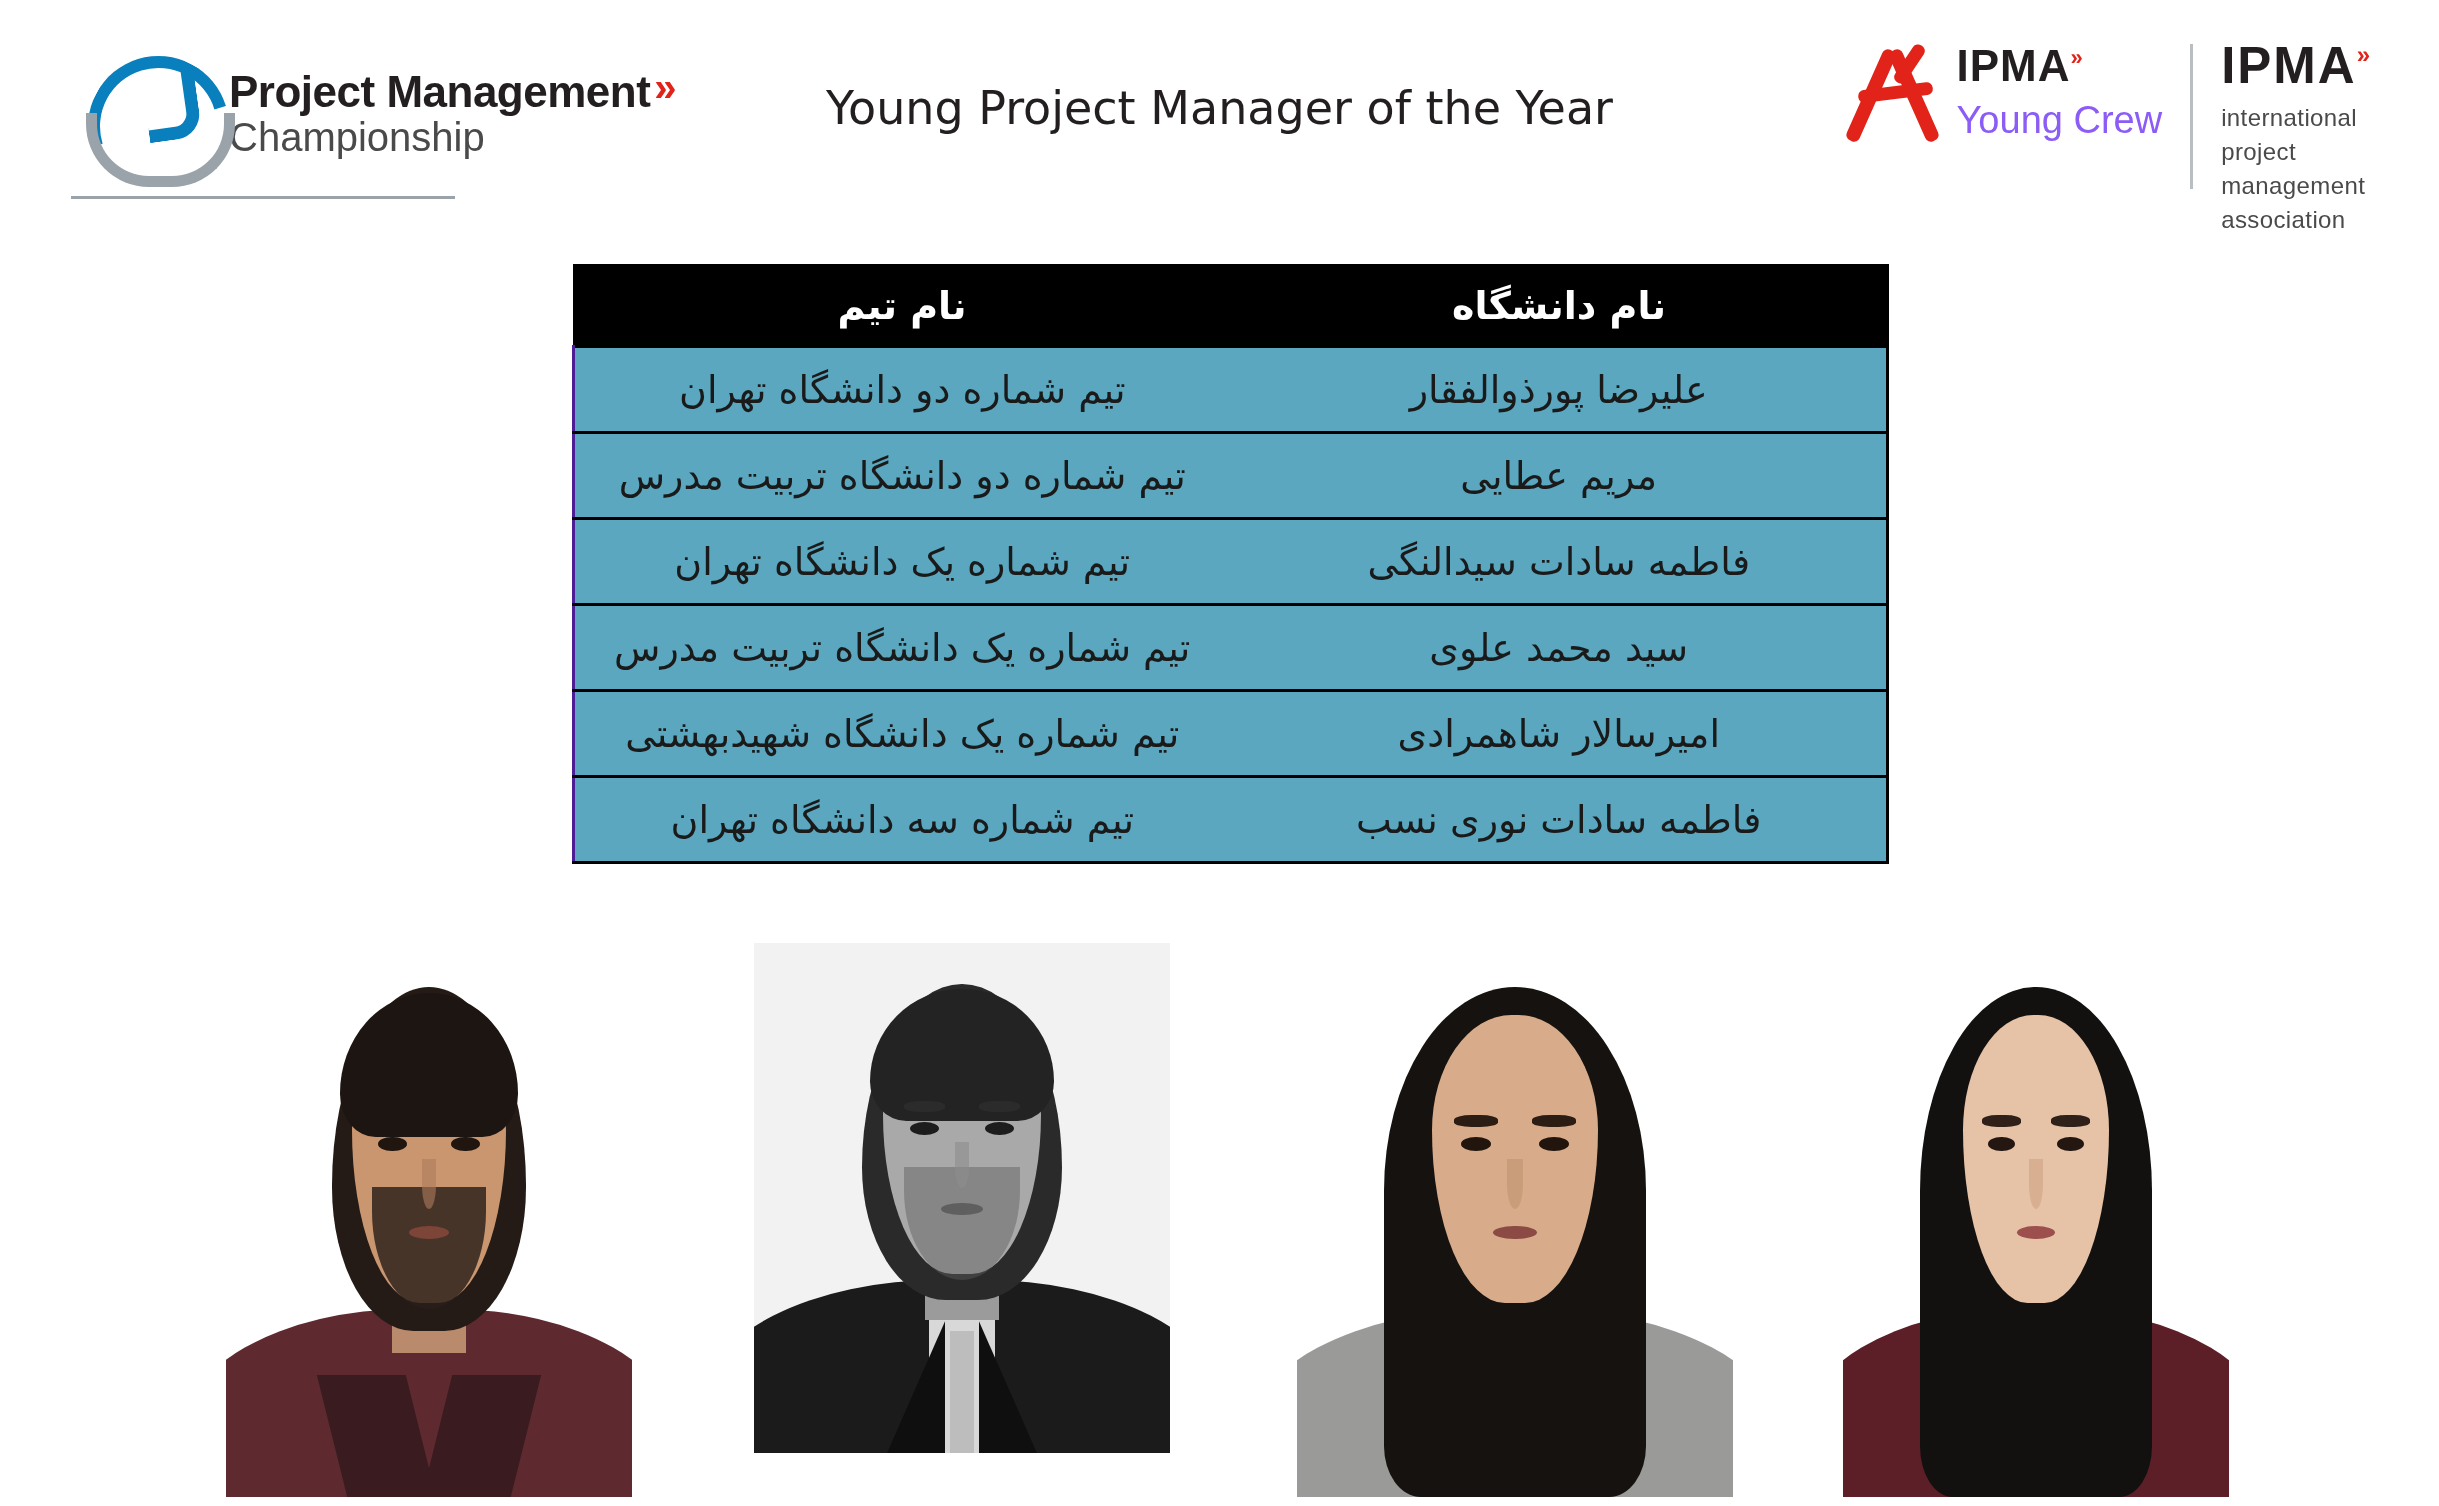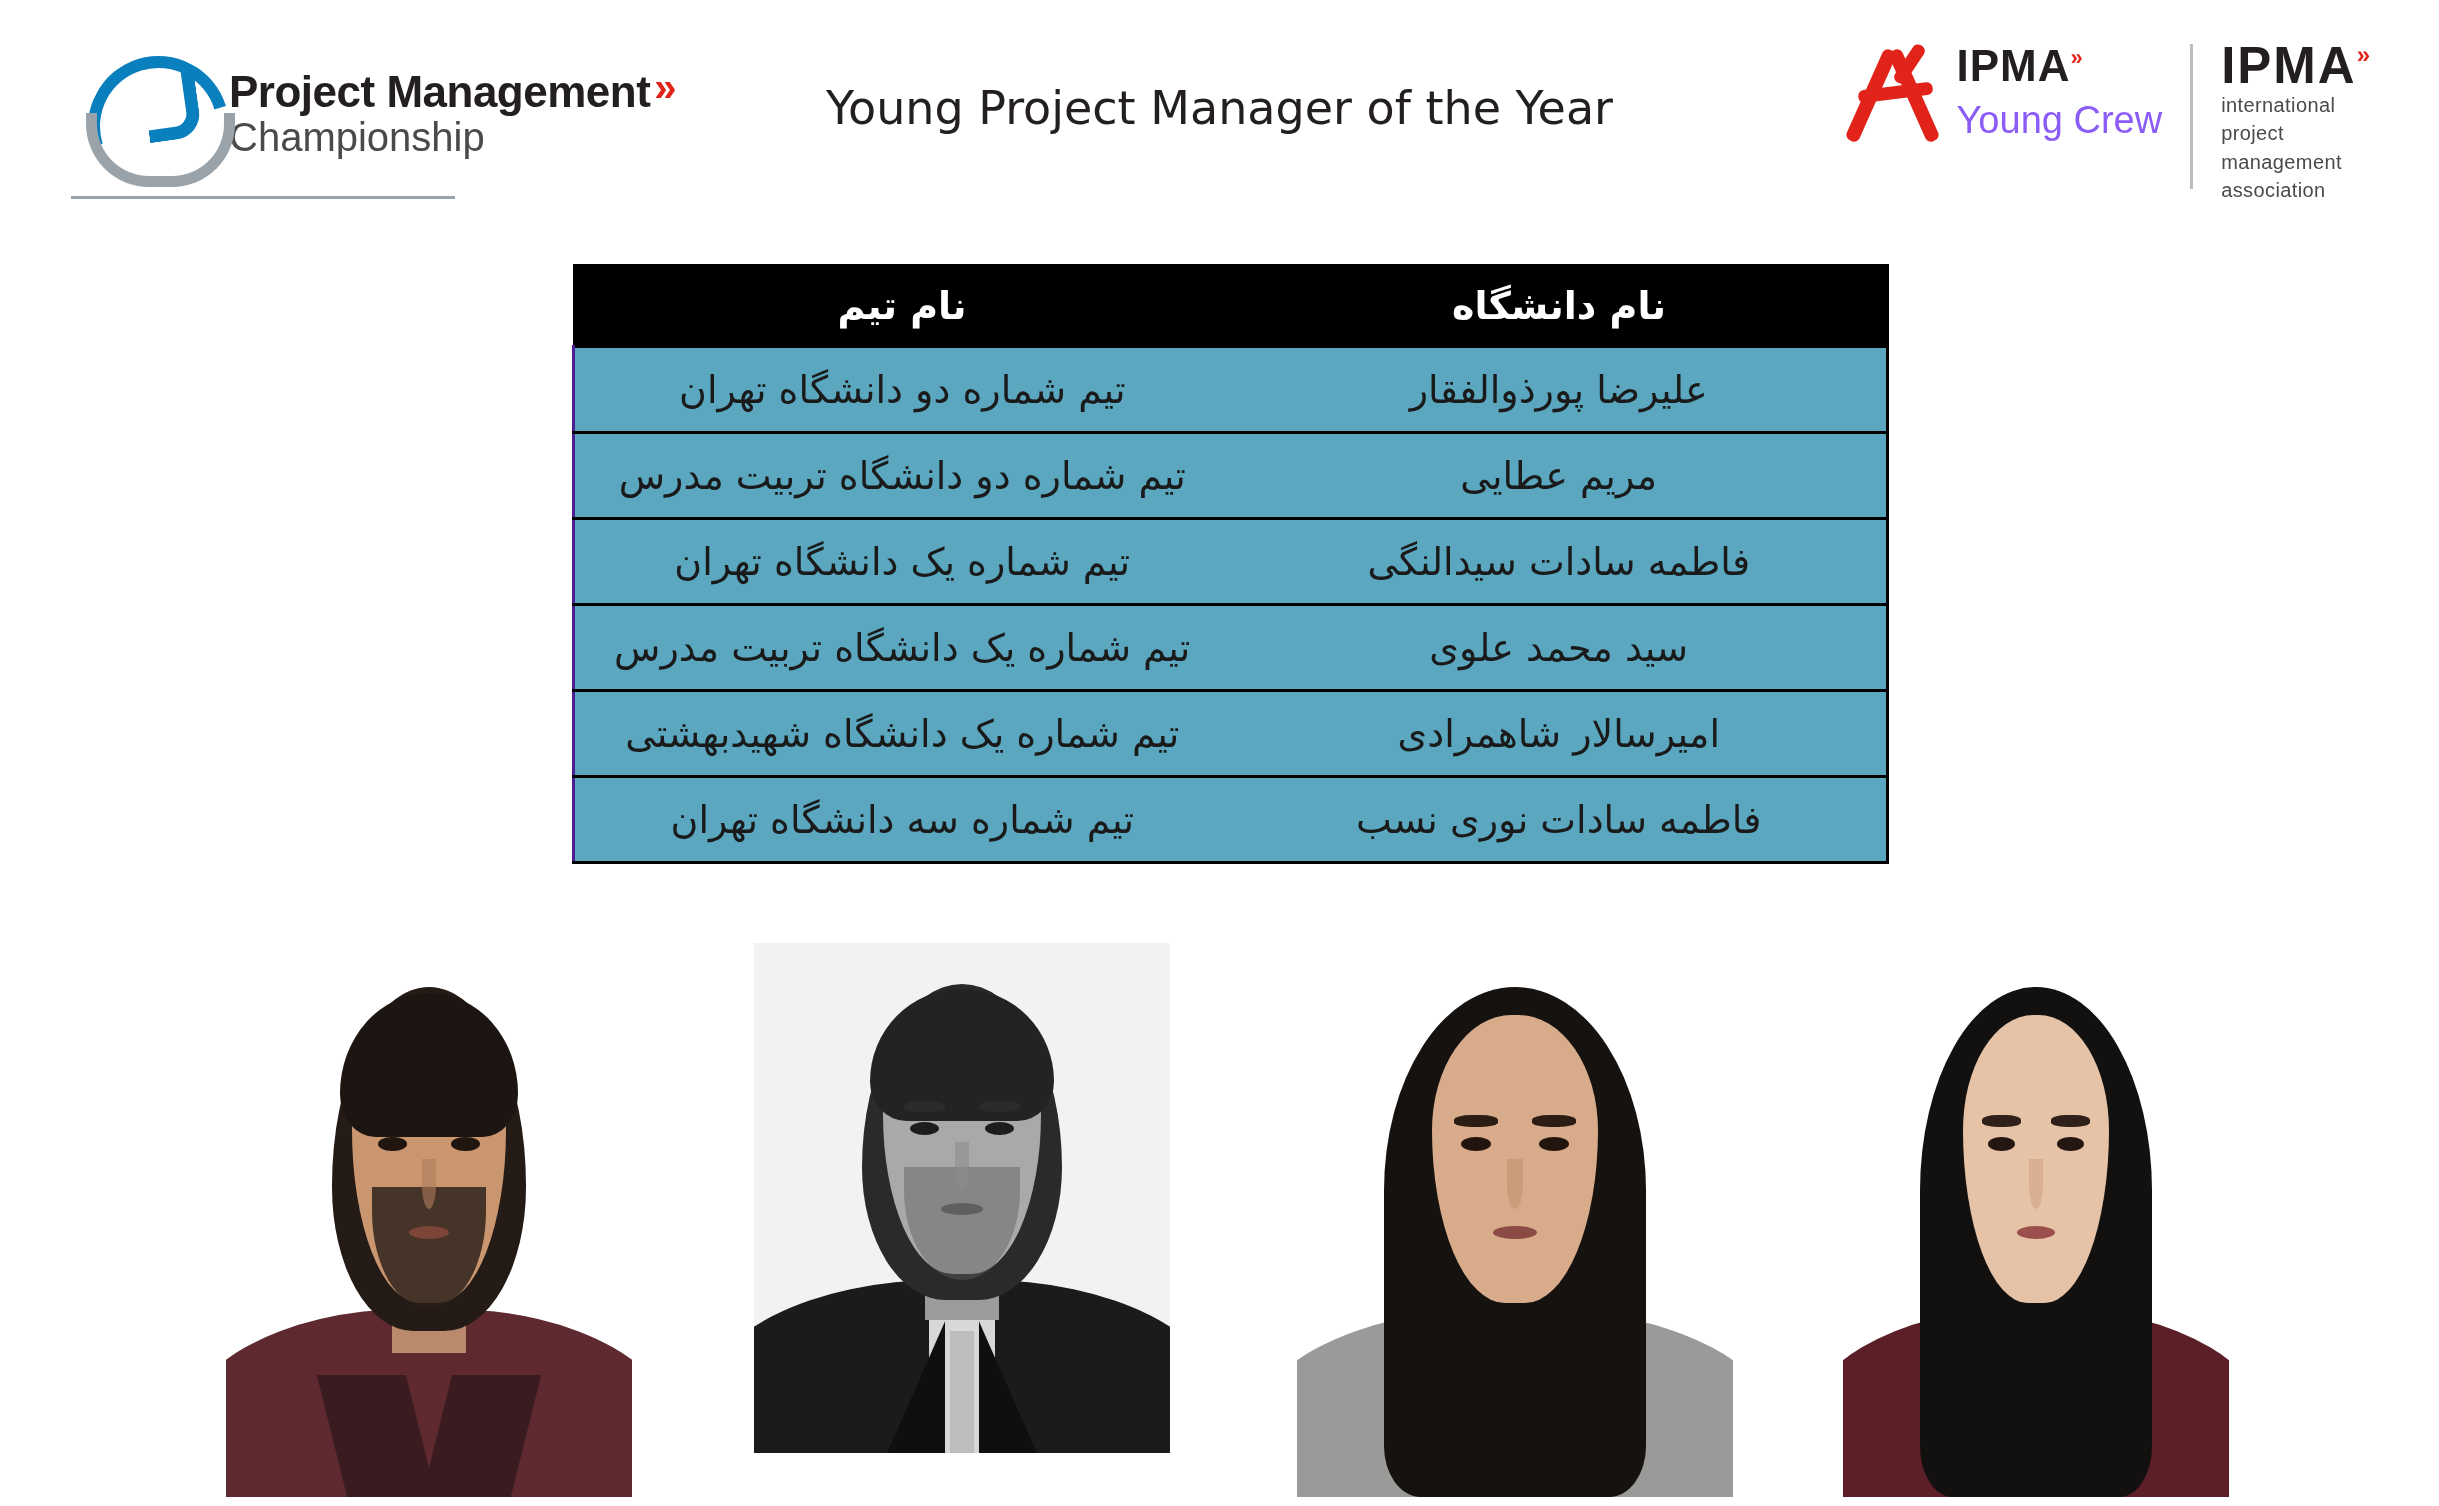--- a/index.html
+++ b/index.html
@@ -161,23 +161,24 @@
   }
   .ipma-text .l1 {
     font-size: 51px;
     font-weight: bold;
     color: #231f20;
     letter-spacing: 2px;
     line-height: 1;
   }
   .ipma-text .l1 .tm { font-size: 24px; vertical-align: 20px; color:#e2231a; }
   .ipma-text .l2 {
-    font-size: 20px;
+    font-size: 24px;
     color: #4a4a4a;
     line-height: 1.42;
+    margin-top: 10px;
     letter-spacing: 0.4px;
   }
 
   
   .roster {
     position: absolute;
     left: 572px;
     top: 264px;
     width: 1317px;
     border-collapse: collapse;

